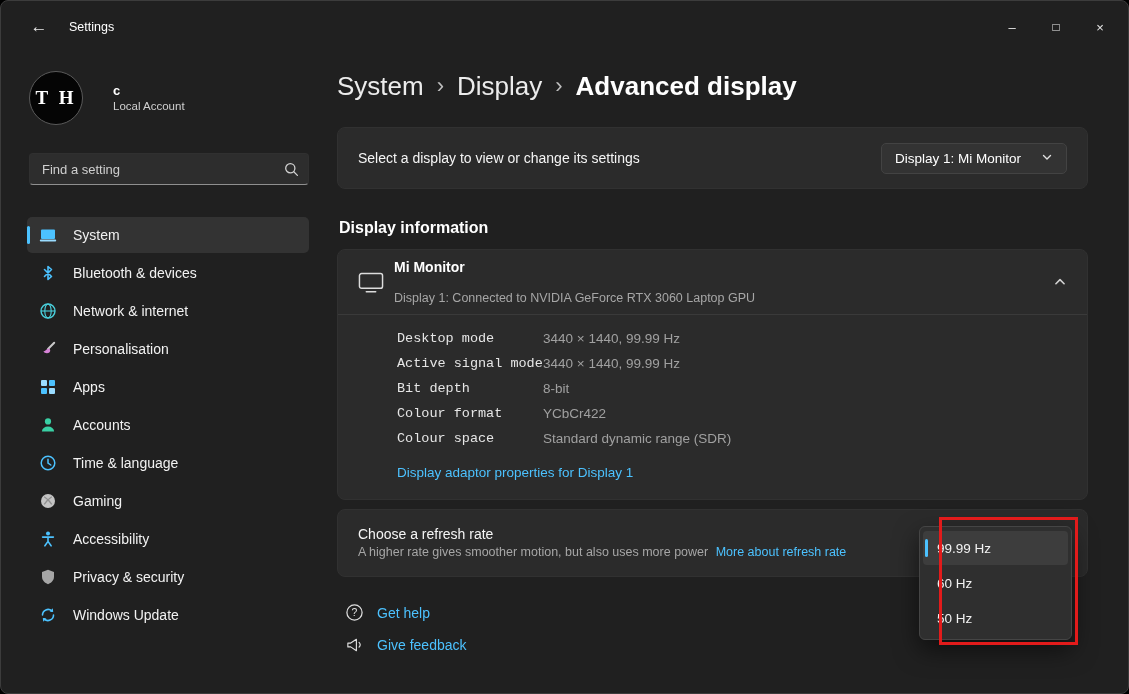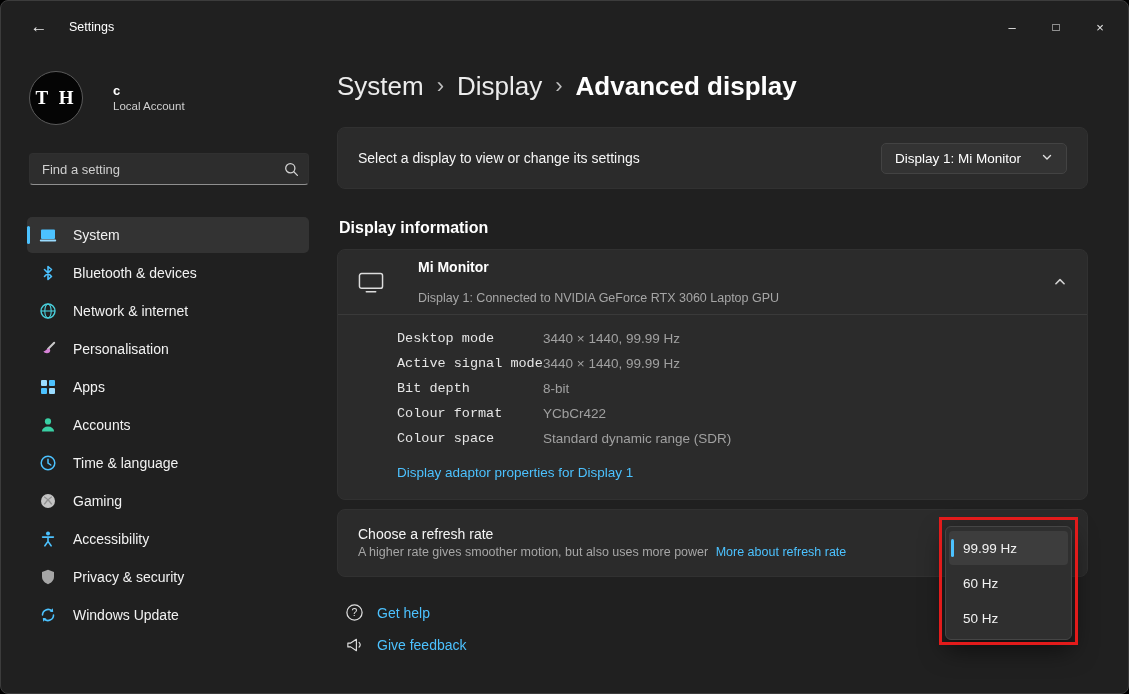--- a/index.html
+++ b/index.html
@@ -62,38 +62,38 @@
 
   .selector-card{height:62px;display:flex;align-items:center;justify-content:space-between;
                  padding:0 20px;}
   .selector-label{font-size:14px;color:#f5f5f5;}
   .dropdown-btn{display:flex;align-items:flex-start;gap:20px;background:#333333;border:1px solid #434343;
                 border-radius:5px;padding:7px 13px;font-size:13.5px;color:#fff;cursor:pointer;}
 
   .section-title{font-size:16px;font-weight:700;margin:30px 0 12px 2px;}
 
   .info-card{padding:0;}
-  .info-header{display:flex;align-items:center;gap:34px;padding:12px 20px;height:64px;cursor:pointer;justify-content:space-between;}
+  .info-header{display:flex;align-items:center;gap:10px;padding:12px 20px;height:64px;cursor:pointer;justify-content:space-between;}
   .info-title{font-size:14px;font-weight:700;line-height:18px;}
   .info-sub{font-size:12.5px;color:#a6a6a6;line-height:16px;margin-top:14px;}
   .chevron-wrap{margin-left:auto;width:14px;height:14px;}
   .divider{height:1px;background:#3a3a3a;}
   .info-body{padding:17px 20px 18px 59px;}
   .detail-row{display:flex;font-size:13.5px;line-height:14px;margin-bottom:11px;}
   .detail-label{width:146px;color:#e6e6e6;flex:none;font-family:Liberation Mono, monospace;}
   .detail-value{color:var(--text-dim);}
   .link{color:var(--accent);font-size:13.5px;cursor:pointer;text-decoration:none;}
   .adaptor-link{display:inline-block;margin-top:8px;}
 
   .refresh-card{position:relative;height:68px;display:flex;align-items:center;padding:0 20px;margin-top:9px;}
   .refresh-title{font-size:14px;color:#f5f5f5;line-height:19px;}
   .refresh-desc{font-size:12.5px;color:#a6a6a6;line-height:17px;}
   .refresh-desc .link{font-size:12.5px;margin-left:4px;}
 
-  .dropdown-panel{position:absolute;top:16px;right:15px;width:127px;background:#2f2f2f;
+  .dropdown-panel{position:absolute;top:16px;right:15px;width:153px;background:#2f2f2f;
                   border:1px solid #454545;border-radius:6px;padding:3px;z-index:5;
                   box-shadow:0 10px 24px rgba(0,0,0,.55);}
   .option{position:relative;height:34px;display:flex;align-items:center;padding:0 14px;margin:1px 0;
           border-radius:4px;font-size:13.5px;color:#f2f2f2;cursor:pointer;}
   .option.selected{background:#3d3d3d;}
   .opt-pill{position:absolute;left:2px;top:8px;width:3px;height:18px;border-radius:2px;
             background:var(--accent);display:none;}
   .option.selected .opt-pill{display:block;}
 
   .annotation-box{position:absolute;top:7px;right:9px;width:139px;height:128px;

